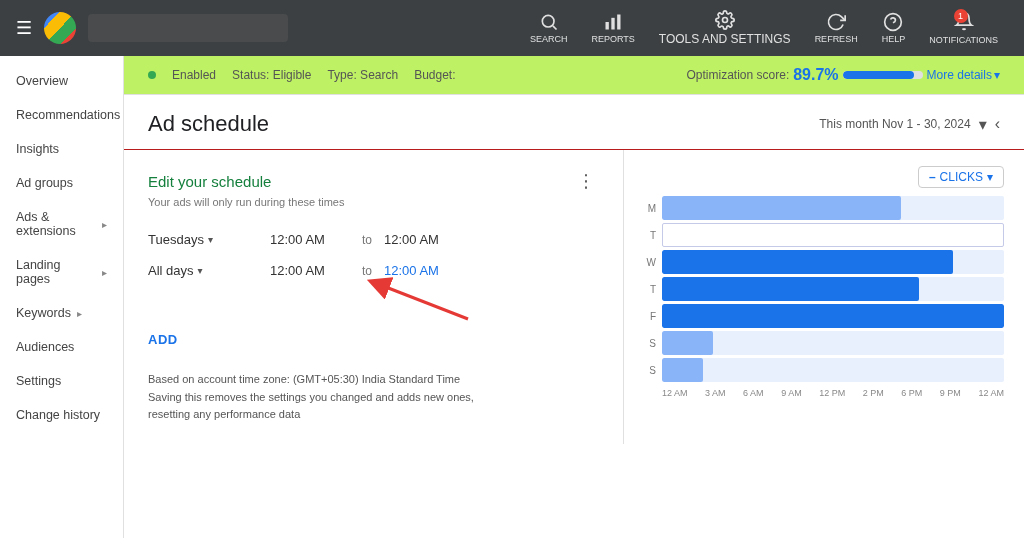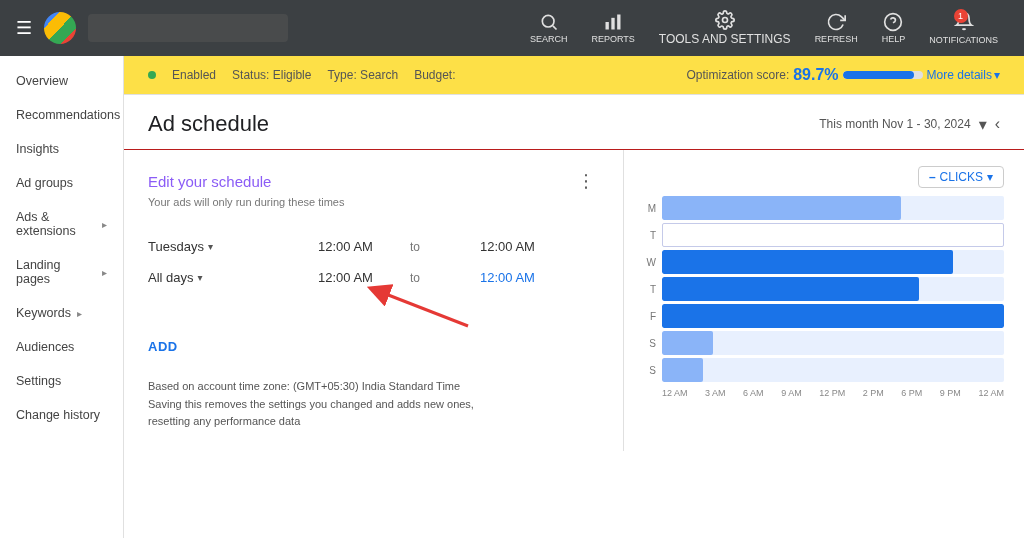--- a/index.html
+++ b/index.html
@@ -49,21 +49,21 @@
     
     .content-area { flex: 1; overflow-y: auto; background: #fff; }
 
     
     .status-bar {
       display: flex;
       align-items: center;
       gap: 16px;
       padding: 10px 24px;
       border-bottom: 1px solid #e0e0e0;
-      background: #fde047;
+      background: #bef264;
     }
     .enabled-dot { width: 8px; height: 8px; background: #34a853; border-radius: 50%; display: inline-block; }
     .status-text { font-size: 12px; color: #555; }
     .opt-score-section { display: flex; align-items: center; gap: 4px; margin-left: auto; }
     .opt-score-label { font-size: 12px; color: #555; }
     .opt-score-value { color: #1a73e8; font-weight: 700; font-size: 16px; }
     .score-bar { width: 80px; height: 8px; background: #e0e0e0; border-radius: 4px; overflow: hidden; }
     .score-fill { height: 100%; background: #1a73e8; border-radius: 4px; }
     .more-details { color: #1a73e8; font-size: 12px; cursor: pointer; display: flex; align-items: center; gap: 2px; }
 
@@ -83,41 +83,41 @@
     .main-content { display: flex; padding: 0; }
 
     
     .schedule-panel {
       width: 500px;
       padding: 20px 24px;
       border-right: 1px solid #e0e0e0;
       flex-shrink: 0;
     }
     .schedule-header { display: flex; align-items: center; justify-content: space-between; margin-bottom: 4px; }
-    .schedule-title { font-size: 15px; font-weight: 500; color: #8b5cf6; }
+    .schedule-title { font-size: 15px; font-weight: 500; color: #15803d; }
     .more-btn { color: #555; cursor: pointer; font-size: 18px; padding: 0 4px; }
-    .schedule-subtitle { font-size: 11px; color: #777; margin-bottom: 31px; }
+    .schedule-subtitle { font-size: 11px; color: #777; margin-bottom: 24px; }
 
     .schedule-row {
       display: flex;
       align-items: center;
       gap: 12px;
       margin-bottom: 16px;
     }
     .day-select {
       display: flex;
       align-items: center;
       gap: 4px;
       min-width: 110px;
       font-size: 13px;
       color: #333;
       cursor: pointer;
     }
     .day-select .down-arrow { color: #555; font-size: 10px; }
-    .time-value { font-size: 13px; color: #333; min-width: 80px; margin-left: 48px; }
+    .time-value { font-size: 13px; color: #333; min-width: 80px; }
     .time-value.highlight { color: #1a73e8; font-weight: 500; }
     .to-label { font-size: 12px; color: #777; }
 
     .add-btn {
       color: #1a73e8;
       font-size: 13px;
       font-weight: 600;
       background: none;
       border: none;
       cursor: pointer;

